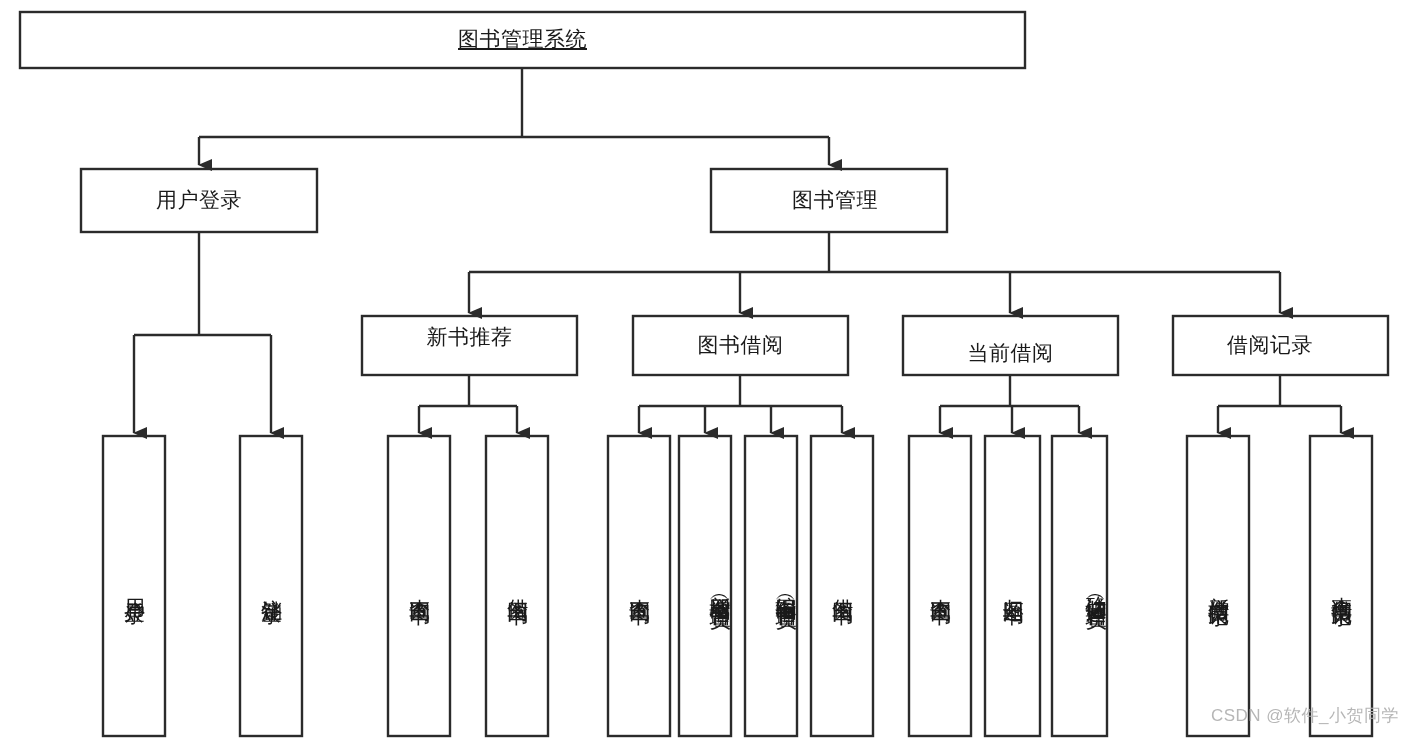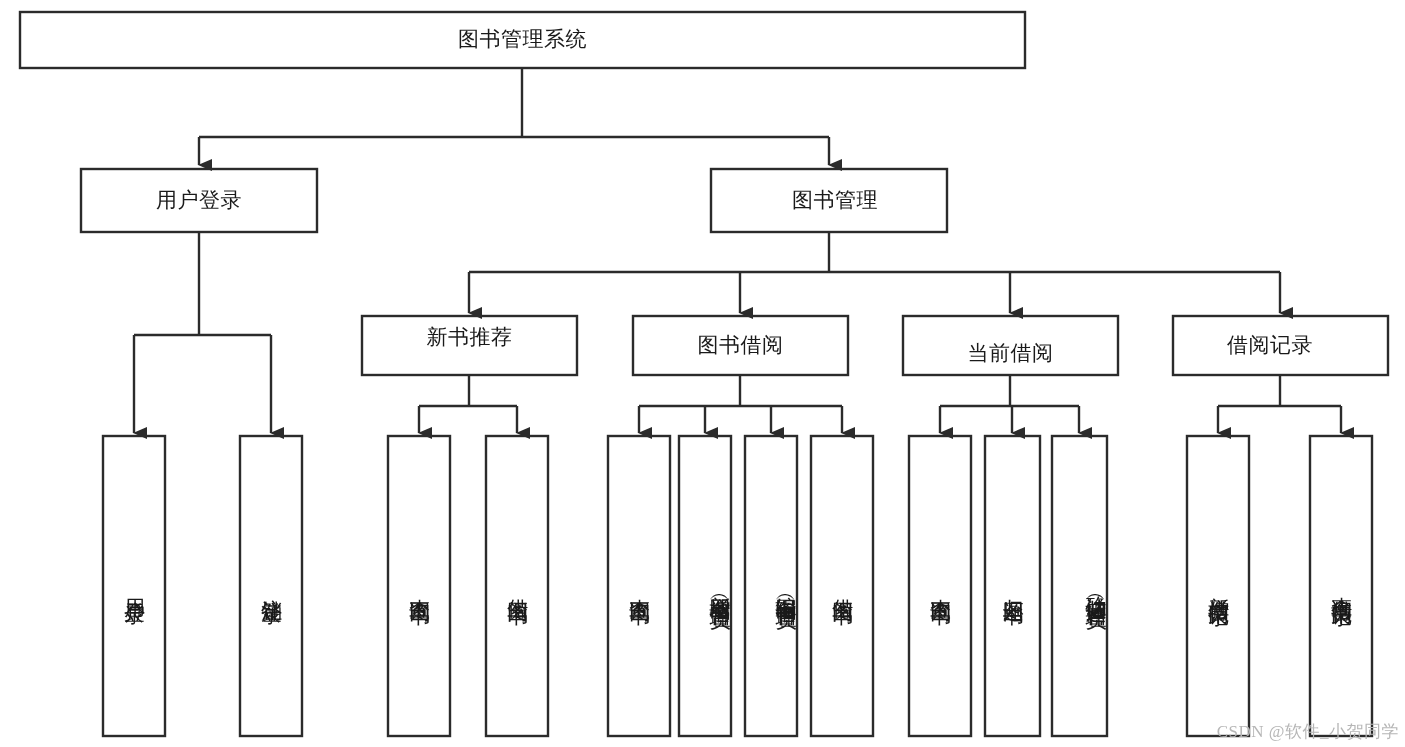--- a/index.html
+++ b/index.html
@@ -65,24 +65,24 @@
     align-items: flex-start;
     padding-top: 4px;
   }
   .node-label.vertical.centered {
     align-items: center;
     padding-top: 0;
   }
   .watermark {
     position: absolute;
     right: 6px;
-    bottom: 4px;
+    bottom: 20px;
     font-size: 17px;
     color: #b6b6b6;
-    font-family: Liberation Serif, serif;
+    font-family: Liberation Sans, sans-serif;
     white-space: nowrap;
     letter-spacing: 0.5px;
   }
 </style>
 </head>
 <body>
 
 <div id="diagram-root">
 
   <svg id="tree-svg" viewBox="0 0 1405 747">
@@ -150,21 +150,21 @@
     <path class="connector" marker-end="url(#arrow)" d="M 940 406 L 940 433"></path>
     <path class="connector" marker-end="url(#arrow)" d="M 1012 406 L 1012 433"></path>
     <path class="connector" marker-end="url(#arrow)" d="M 1079 406 L 1079 433"></path>
 
     <path class="connector" d="M 1280 375 L 1280 406"></path>
     <path class="connector" d="M 1218 406 L 1341 406"></path>
     <path class="connector" marker-end="url(#arrow)" d="M 1218 406 L 1218 433"></path>
     <path class="connector" marker-end="url(#arrow)" d="M 1341 406 L 1341 433"></path>
   </svg>
 
-  <div class="node-label horizontal" style="left:20px; top:12px; width:1005px; height:56px;">图书管理系统</div>
+  <div class="node-label horizontal" style="left:20px; top:12px; width:1005px; height:56px;text-decoration:underline;">图书管理系统</div>
 
   <div class="node-label horizontal" style="left:81px; top:169px; width:236px; height:63px;">用户登录</div>
   <div class="node-label horizontal" style="left:711px; top:169px; width:248px; height:63px;">图书管理</div>
 
   <div class="node-label horizontal" style="left:362px; top:316px; width:215px; height:43px;">新书推荐</div>
   <div class="node-label horizontal" style="left:633px; top:316px; width:215px; height:59px;">图书借阅</div>
   <div class="node-label horizontal" style="left:903px; top:316px; width:215px; height:76px;">当前借阅</div>
   <div class="node-label horizontal" style="left:1173px; top:316px; width:194px; height:59px;">借阅记录</div>
 
   <div class="node-label vertical centered" style="left:103px; top:436px; width:62px; height:300px;">用户登录</div>

